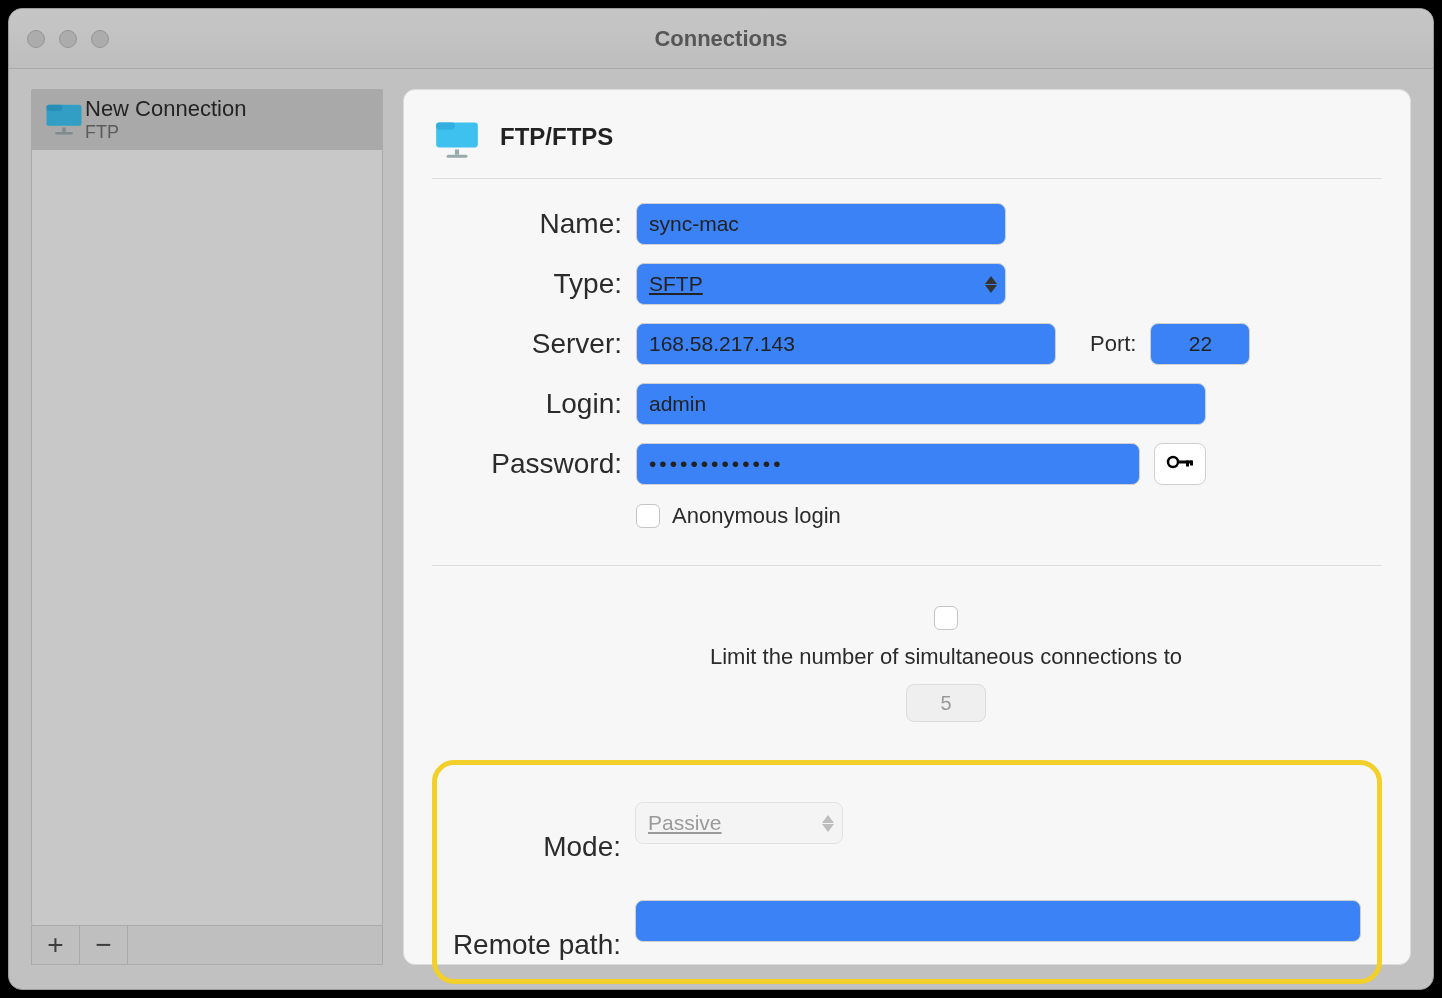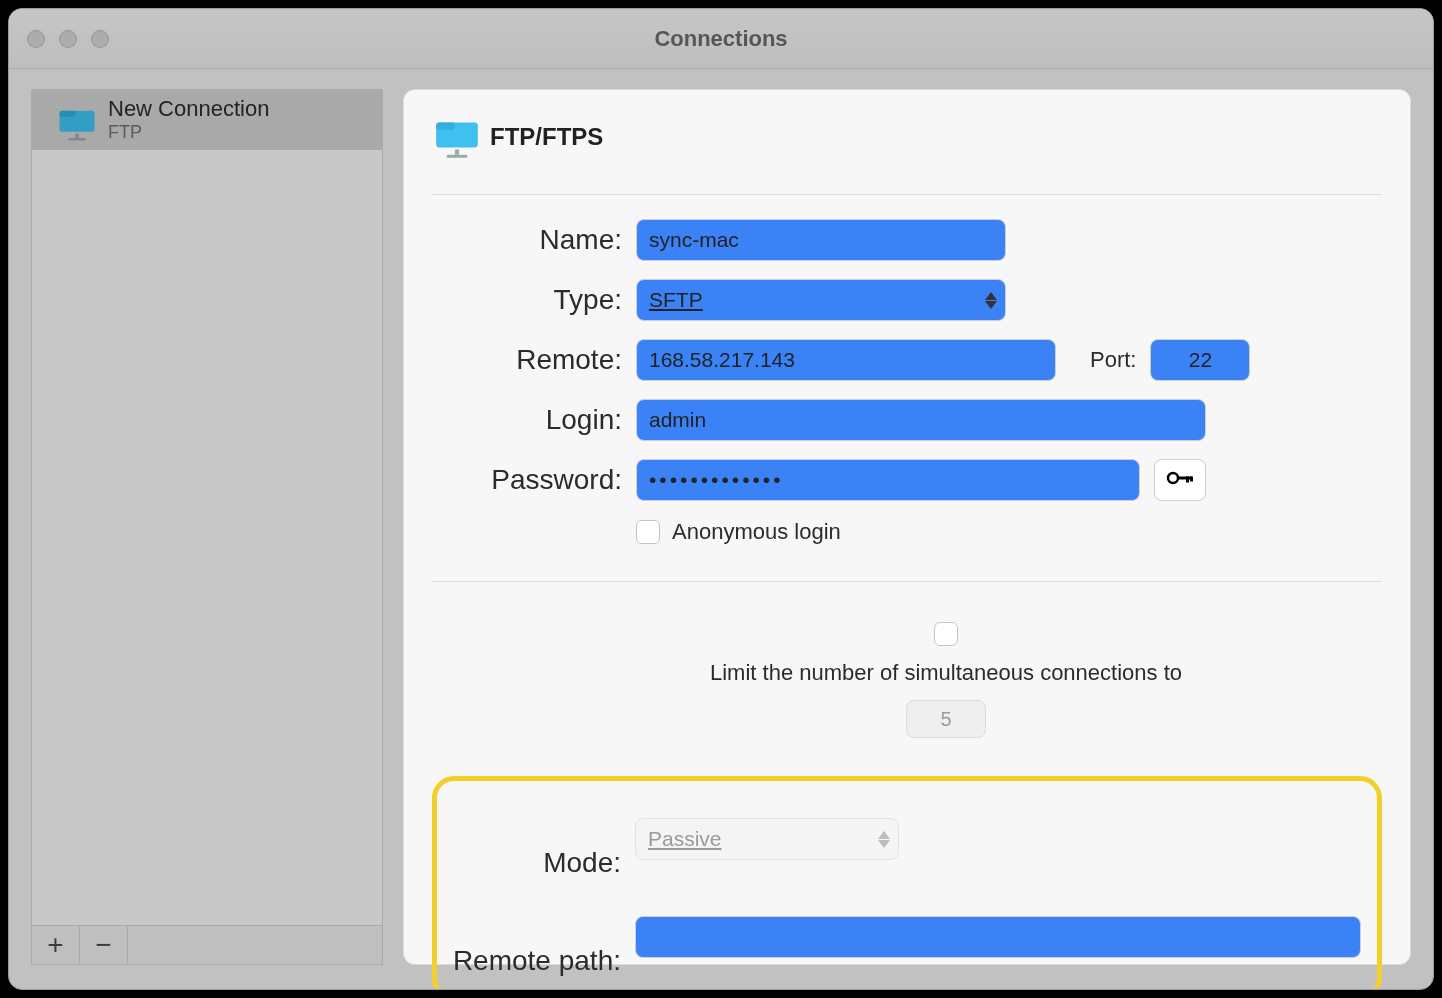--- a/index.html
+++ b/index.html
@@ -70,23 +70,22 @@
   }
   .list {
     flex: 1;
     background: #f4f4f4;
     border: 1px solid #d0d0d0;
     border-radius: 2px;
     border-bottom: none;
   }
   .list-item {
     display: flex;
-    align-items: flex-end;
-    gap: 10px;
-    padding: 6px 24px;
+    align-items: flex-start;
+    padding: 6px 11px;
     background: #cfcfcf;
   }
   .list-item .texts { display: flex; flex-direction: column; line-height: 1.2; }
   .list-item .name { font-size: 22px; color: #2b2b2b; }
   .list-item .proto { font-size: 18px; color: #707070; }
   .folder-icon svg { width: 42px; height: 42px; display:block; }
 
   .sidebar-footer {
     height: 40px;
     border: 1px solid #d0d0d0;
@@ -112,22 +111,22 @@
     border: 1px solid #dcdcdc;
     padding: 22px 28px;
     position: relative;
     z-index: 10; 
     display: flex;
     flex-direction: column;
   }
   .panel-head {
     display: flex;
     align-items: center;
-    gap: 8px;
-    padding-bottom: 32px;
+    gap: 18px;
+    padding-bottom: 16px;
     border-bottom: 1px solid #dedede;
   }
   .panel-head .ptitle { font-size: 24px; font-weight: 700; color: #222; }
   .panel-head .folder-icon svg { width: 50px; height: 50px; }
 
   .form {
     padding-top: 24px;
     display: flex;
     flex-direction: column;
     gap: 18px;
@@ -218,21 +217,21 @@
     border-radius: 22px;
     padding: 18px 16px 18px 8px;
     margin-top: 20px;
     display: flex;
     flex-direction: column;
     gap: 18px;
     position: relative;
     z-index: 20;
   }
   .highlight-box .row .lbl { width: 176px; margin-top: 48px; }
-  .mode-select { width: 264px; background: #f4f4f4; color: #9a9a9a; border-color:#e2e2e2; }
+  .mode-select { width: 208px; background: #f4f4f4; color: #9a9a9a; border-color:#e2e2e2; }
   .mode-select .stepper svg { fill: #bdbdbd; }
   .remote-input { flex: 1; }
 
   .footer {
     margin-top: auto;
     display: flex;
     justify-content: flex-end;
     padding-top: 10px;
   }
   .connect-btn {
@@ -311,21 +310,21 @@
                   <polygon points="6,0 12,8 0,8"></polygon>
                 </svg>
               <svg viewBox="0 0 12 8">
                   <polygon points="0,0 12,0 6,8"></polygon>
                 </svg>
             </span>
           </div>
         </div>
 
         <div class="row server">
-          <span class="lbl">Remote:</span>
+          <span class="lbl">Server:</span>
           <input class="input srv" value="168.58.217.143" style="">
           <span class="plbl">Port:</span>
           <input class="input port" value="22" style="">
         </div>
 
         <div class="row login">
           <span class="lbl">Login:</span>
           <input class="input" value="admin" style="">
         </div>
 

